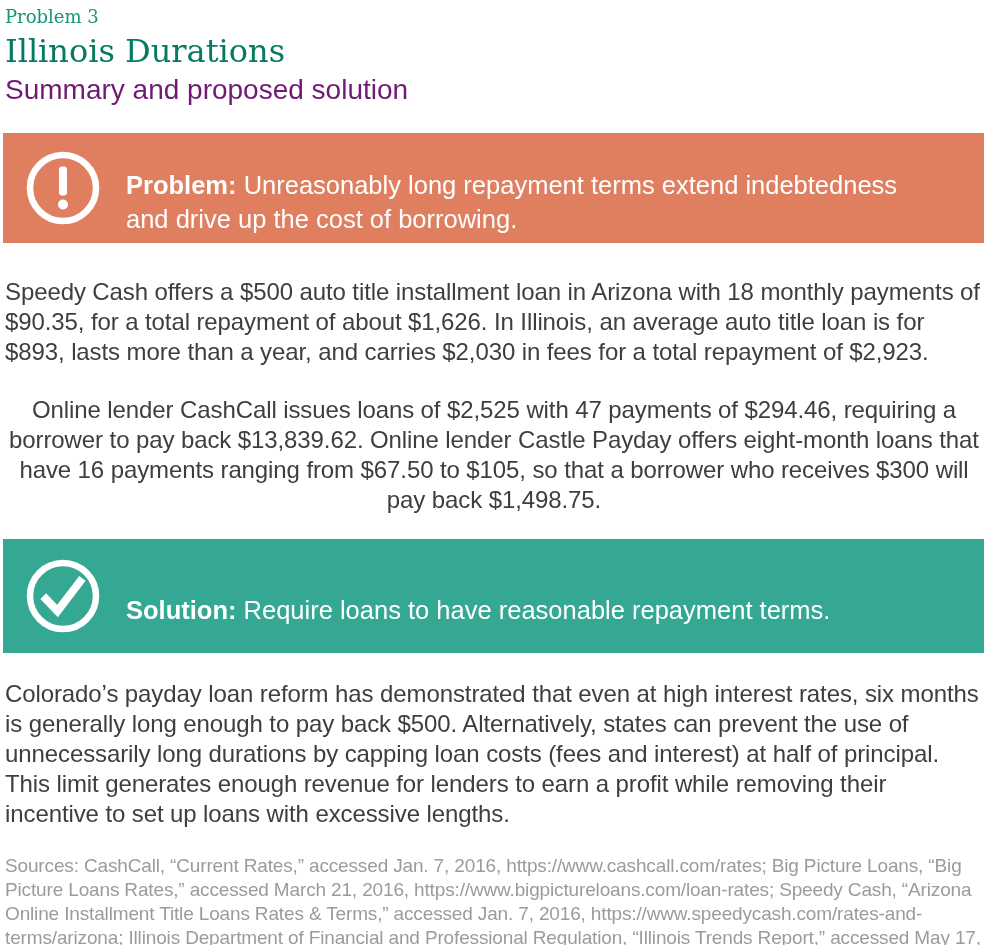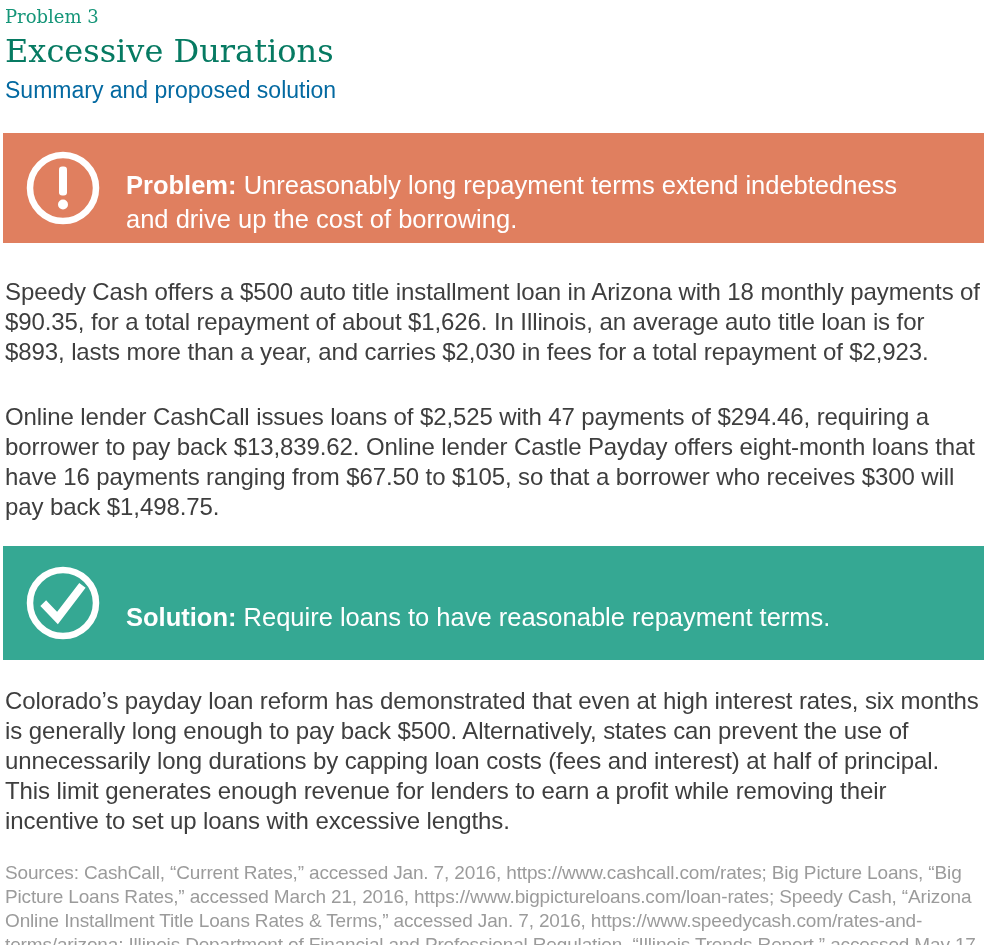--- a/index.html
+++ b/index.html
@@ -26,24 +26,24 @@
     color: #149578;
   }
   .title {
     font-family: "DejaVu Serif", serif;
     font-size: 32px;
     line-height: 38px;
     margin-top: 2px;
     color: #067A62;
   }
   .subtitle {
-    font-size: 23px;
+    font-size: 28px;
     line-height: 30px;
     margin-top: 5px;
-    color: #0369a1;
+    color: #701a75;
   }
   
   .banner {
     margin-left: -2px;
     margin-right: 0px;
     display: flex;
     align-items: center;
     color: #FFFFFF;
     box-sizing: border-box;
     padding-left: 23px;
@@ -75,21 +75,21 @@
   }
   
   .para {
     width: 978px;
     font-size: 24px;
     line-height: 30px;
     color: #3E3E3E;
     letter-spacing: -0.1px;
   }
   .para-1 { margin-top: 34px; }
-  .para-2 { margin-top: 35px; }
+  .para-2 { margin-top: 28px; text-align: center; }
   .para-3 { margin-top: 26px; }
   
   .sources {
     margin-top: 25px;
     width: 979px;
     font-size: 19px;
     line-height: 24px;
     letter-spacing: -0.15px;
     color: #9B9B9B;
   }
@@ -98,21 +98,21 @@
     font-size: 17px;
     color: #8E8E8E;
   }
 </style>
 </head>
 <body>
 
 <div class="page">
 
   <div class="kicker">Problem 3</div>
-  <div class="title">Excessive Durations</div>
+  <div class="title">Illinois Durations</div>
   <div class="subtitle">Summary and proposed solution</div>
 
   <div class="banner banner-problem" style="background: rgb(224, 127, 95);">
     <span class="banner-icon">
       <svg viewBox="0 0 74 74" width="74" height="74" aria-hidden="true">
         <circle cx="37" cy="37" r="33" fill="none" stroke="#FFFFFF" stroke-width="6.5"></circle>
         <rect x="33" y="15.5" width="8" height="29" rx="3.2" fill="#FFFFFF"></rect>
         <circle cx="37" cy="53.5" r="5" fill="#FFFFFF"></circle>
       </svg>
     </span>

